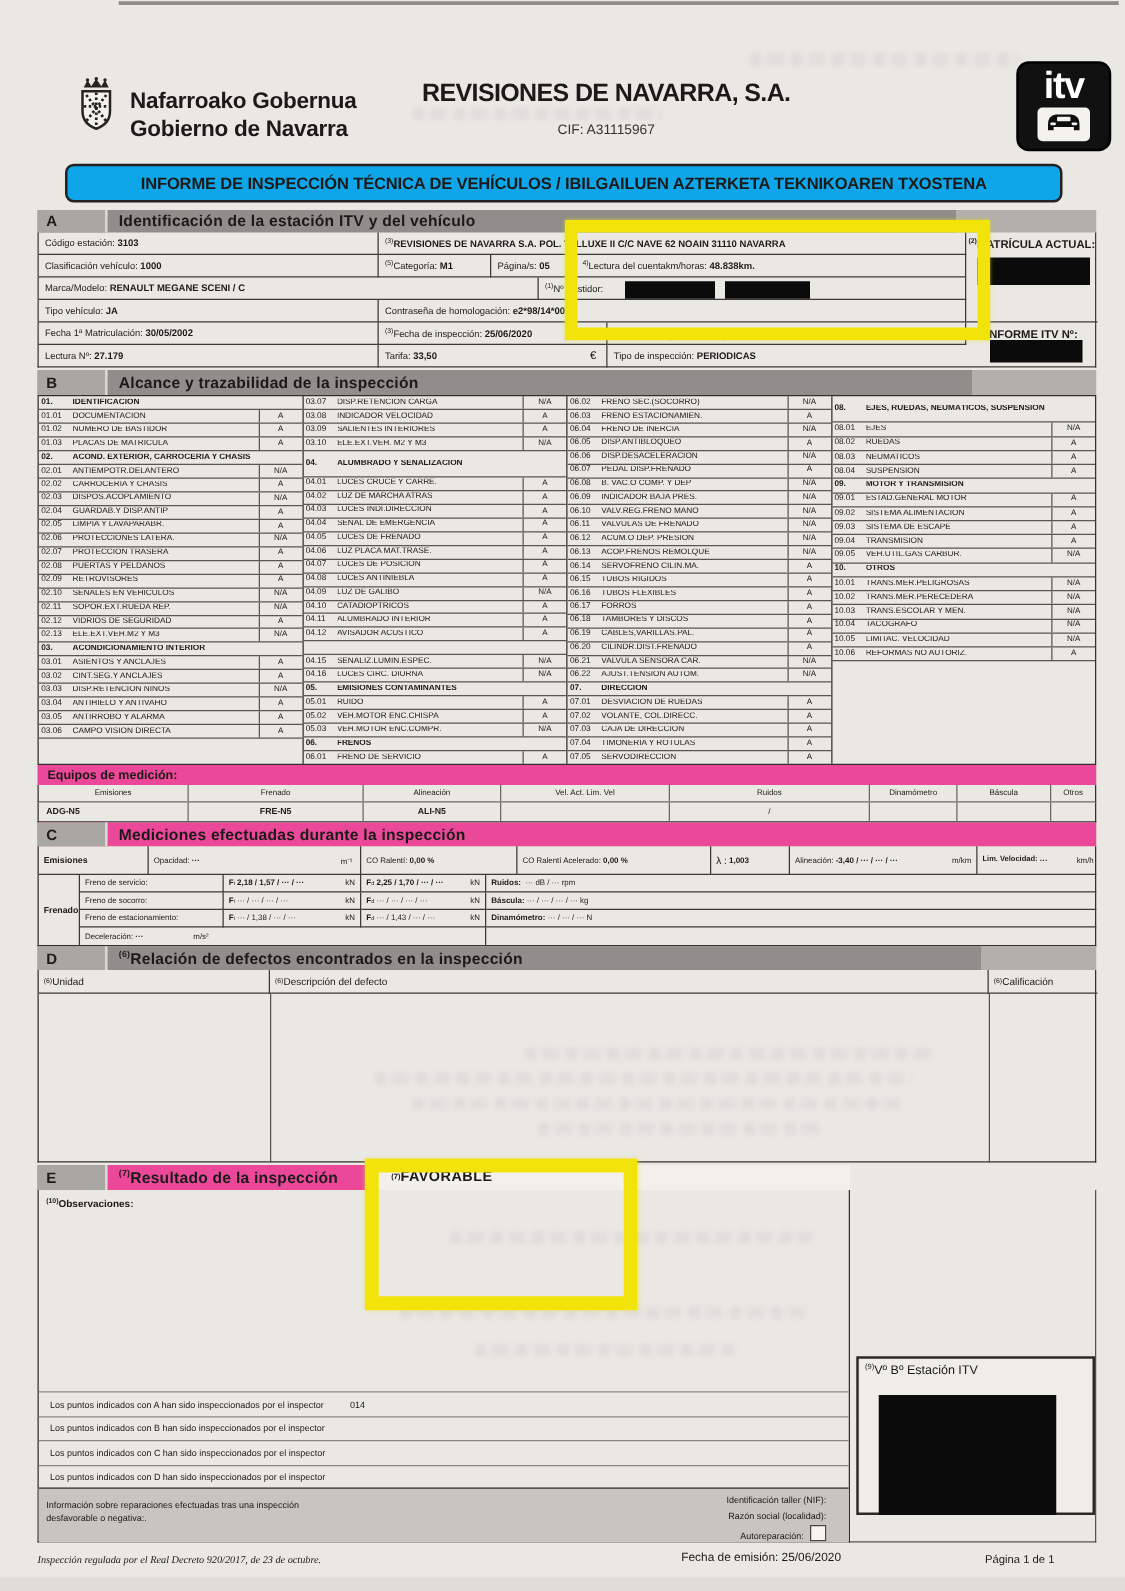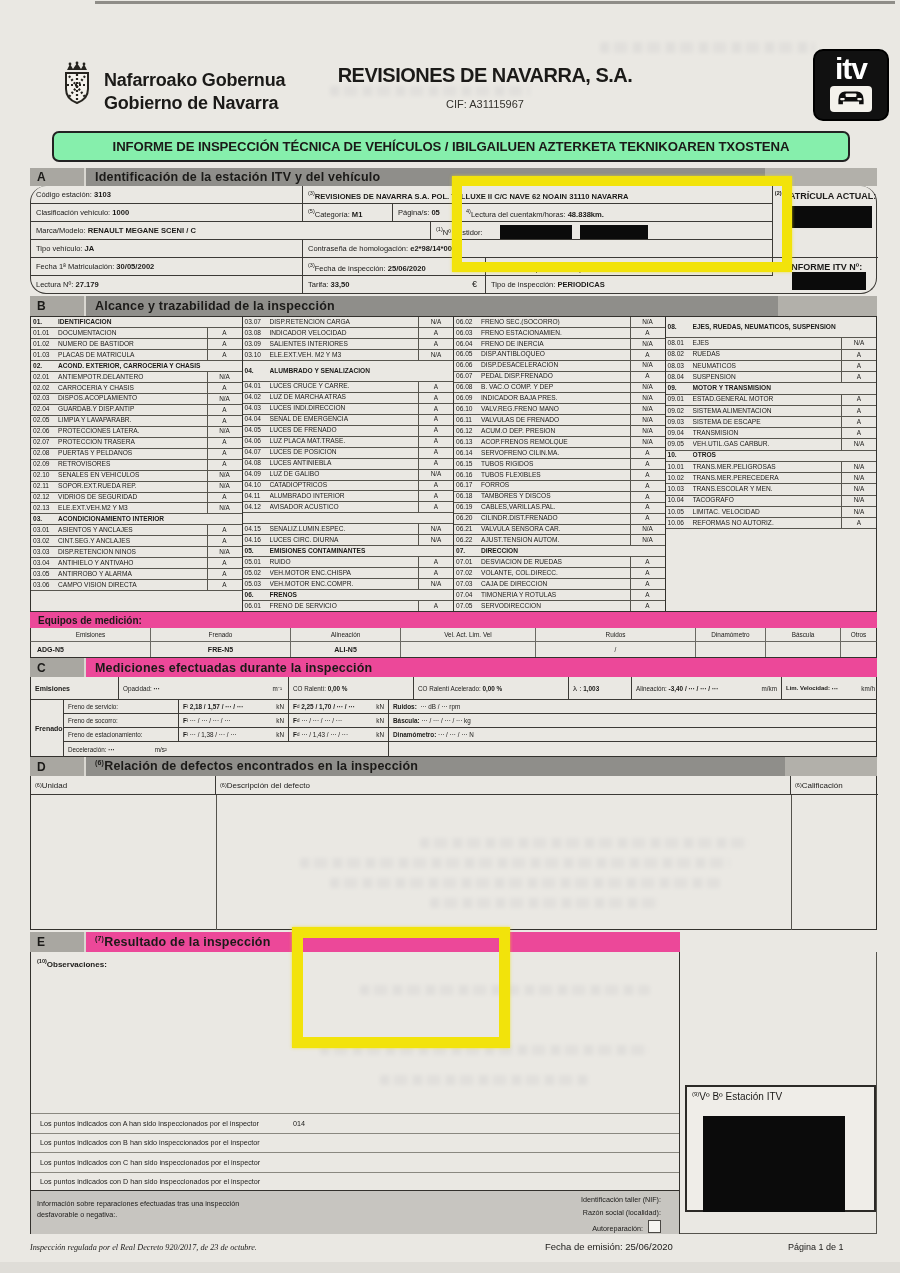--- a/index.html
+++ b/index.html
@@ -44,21 +44,21 @@
          font-size:6.3px;white-space:nowrap;overflow:hidden;padding-left:4px;}
   .ccell b{font-size:6.4px;}
   .fsub{font-size:4.5px;}
   
   .smudge{position:absolute;background:repeating-linear-gradient(90deg, rgba(104,106,124,.5) 0 9px, rgba(104,106,124,.06) 9px 14px,
           rgba(104,106,124,.42) 14px 27px, rgba(104,106,124,.05) 27px 33px);filter:blur(2px);opacity:.16;border-radius:2px;}
   .redact{position:absolute;background:#0b0b0b;}
   .hl{position:absolute;border:10px solid #f2e30b;box-shadow:0 0 3px rgba(240,225,12,.7);}
   .punto{flex:1;display:flex;align-items:center;border-bottom:1px solid #8a8880;font-size:7.2px;padding-left:9px;}
   .punto:last-child{border-bottom:none;}
-  .pcode{margin-left:34px;}
+  .pcode{margin-left:21px;}
   .chk{display:inline-block;width:11px;height:11px;background:#f6f5f1;border:1px solid #4a4844;margin-left:5px;vertical-align:-2px;}
   .vline{position:absolute;background:#3c3a36;width:1px;}
   .hline{position:absolute;background:#3c3a36;height:1px;}
 </style>
 </head>
 <body>
 
 <div class="page">
 
   <div class="abs" style="top:1px;left:95px;width:800px;height:3px;background:#44423e;opacity:.55;"></div>
@@ -101,29 +101,29 @@
         <svg width="36" height="20" viewBox="0 0 40 22">
           <path d="M6 14 Q6 6 13 5 L27 5 Q34 6 34 14 L34 19 L29 19 L29 16 L11 16 L11 19 L6 19 Z" fill="#0d0d0d"></path>
           <rect x="14" y="7" width="12" height="4" rx="1" fill="#f4f2ec"></rect>
           <rect x="8" y="12" width="5" height="2.5" rx="1" fill="#f4f2ec"></rect>
           <rect x="27" y="12" width="5" height="2.5" rx="1" fill="#f4f2ec"></rect>
         </svg>
       </span>
     </div>
   </div>
 
-  <div class="abs" style="top:131px;left:52px;width:798px;height:31px;border:2px solid #222;border-radius:7px;display:flex;align-items:center;justify-content:center;background:#86efac;">
+  <div class="abs" style="top:131px;left:52px;width:798px;height:31px;border:2px solid #222;border-radius:7px;display:flex;align-items:center;justify-content:center;background:#0ea5e9;">
     <span style="font-weight:bold;font-size:13.2px;letter-spacing:-.1px;white-space:nowrap;">INFORME DE INSPECCIÓN TÉCNICA DE VEHÍCULOS / IBILGAILUEN AZTERKETA TEKNIKOAREN TXOSTENA</span>
   </div>
 
   <div class="bar" style="top:168px;left:30px;width:847px;height:18px;background:linear-gradient(90deg,#8f8e8a 0,#8f8e8a 735px,#b2b0aa 735px);">
     <span class="letter">A</span>
     <span class="btitle">Identificación de la estación ITV y del vehículo</span>
   </div>
-  <div class="box" style="top:186px;left:30px;width:847px;height:108px;border-radius:16px;">
+  <div class="box" style="top:186px;left:30px;width:847px;height:108px;">
 
     <div class="cl" style="top:0;left:0;width:272px;height:18px;">
       <span>Código estación:</span> <b>3103</b>
     </div>
     <div class="cl" style="top:0;left:272px;width:470px;height:18px;">
       <span class="sups">(3)</span><b>REVISIONES DE NAVARRA S.A. POL. TALLU</b><b>XE II C/C NAVE 62 NOAIN 31110 NAVARRA</b>
     </div>
 
     <div class="cl" style="top:18px;left:0;width:272px;height:18px;">
       <span>Clasificación vehículo:</span> <b>1000</b>
@@ -814,20 +814,24 @@
       <sup style="font-size:5.5px;">(6)</sup>
         <span>Calificación</span>
     </div>
     <div class="vline" style="top:19px;left:185px;height:135px;background:#55534d;"></div>
     <div class="vline" style="top:19px;left:760px;height:135px;background:#55534d;"></div>
   </div>
 
   <div class="bar" style="top:932px;left:30px;width:650px;height:20px;">
     <span class="letter">E</span>
     <span class="btitle" style="width:204px;"><sup>(7)</sup><span>Resultado de la inspección</span></span>
+    <span style="flex:1;height:100%;background:#f2f0eb;display:flex;align-items:center;padding-left:12px;border-left:2px solid #d9d7d1;box-sizing:border-box;">
+      <sup style="font-size:6px;font-weight:bold;">(7)</sup>
+      <b style="font-size:11.5px;letter-spacing:.4px;">FAVORABLE</b>
+    </span>
   </div>
   <div class="abs" style="top:952px;left:30px;width:650px;height:282px;border:1px solid #33312d;border-top:none;">
     <div style="position:absolute;top:6px;left:6px;font-size:8px;">
       <sup style="font-size:5.5px;font-weight:bold;">(10)</sup><b>Observaciones:</b>
     </div>
 
     <div style="position:absolute;top:161px;left:0;width:648px;height:77px;display:flex;flex-direction:column;border-top:1px solid #8a8880;">
 
     <div class="punto">
           <span>Los puntos indicados con A han sido inspeccionados por el inspector</span>

